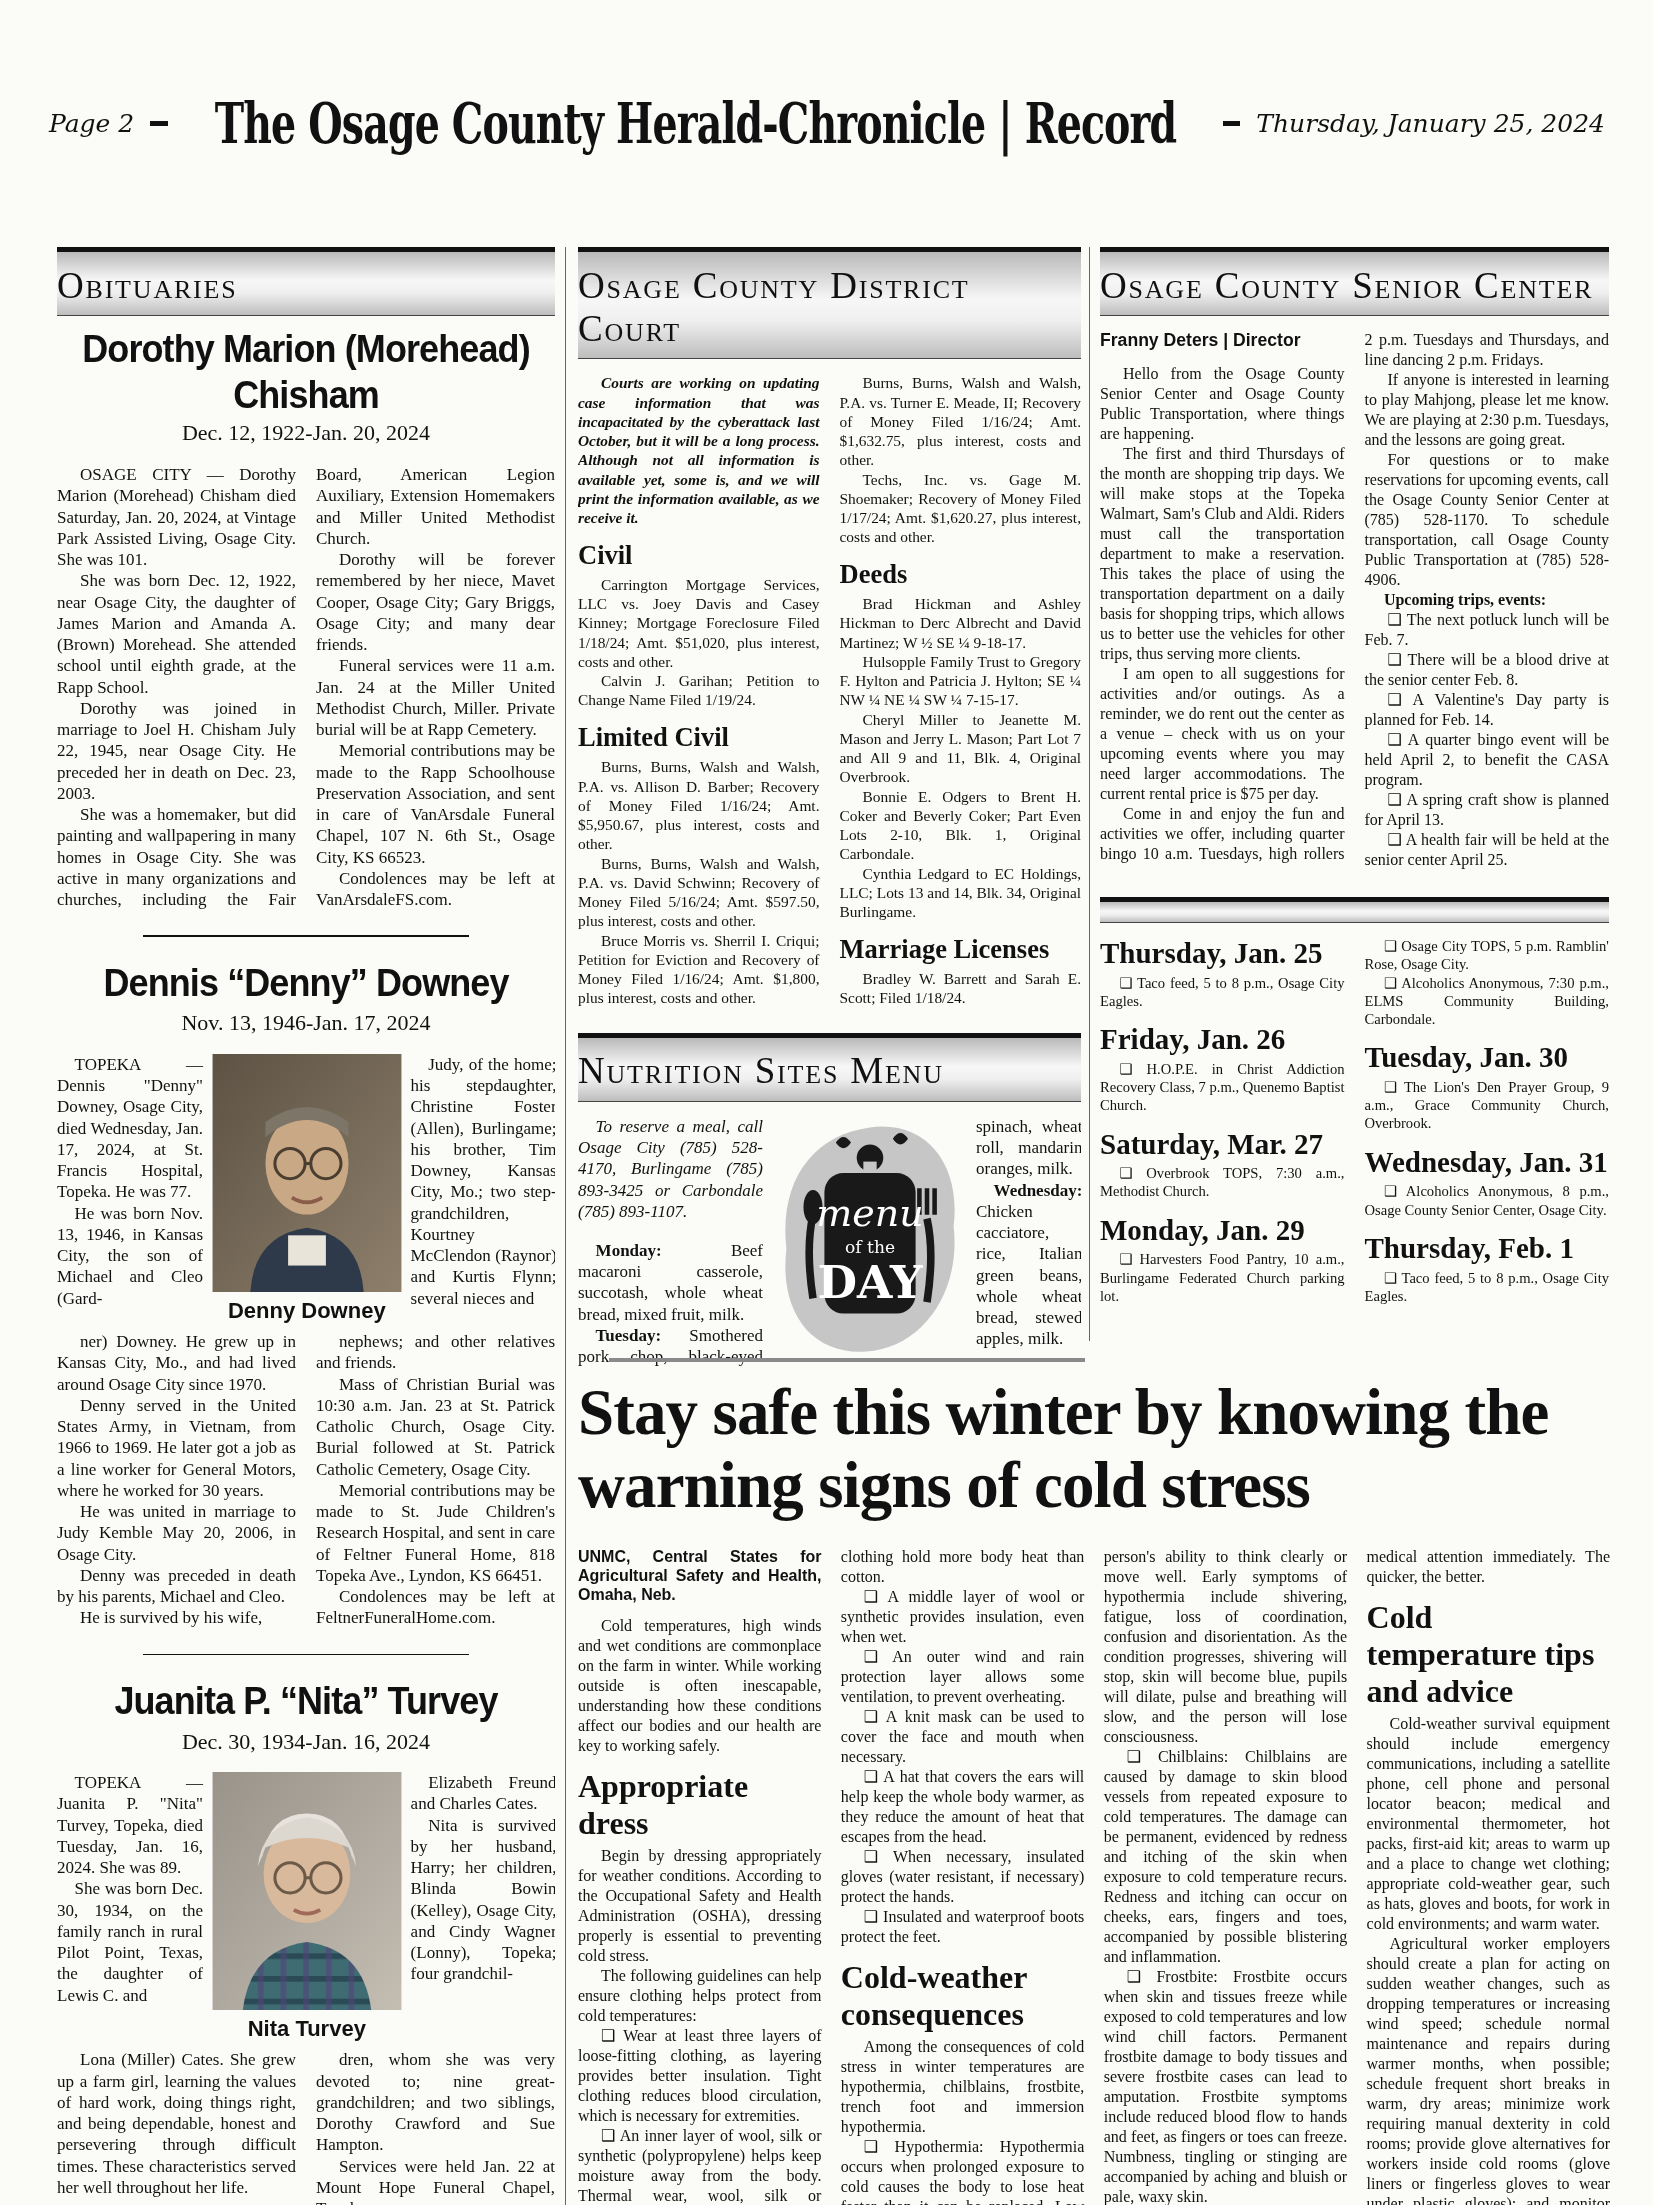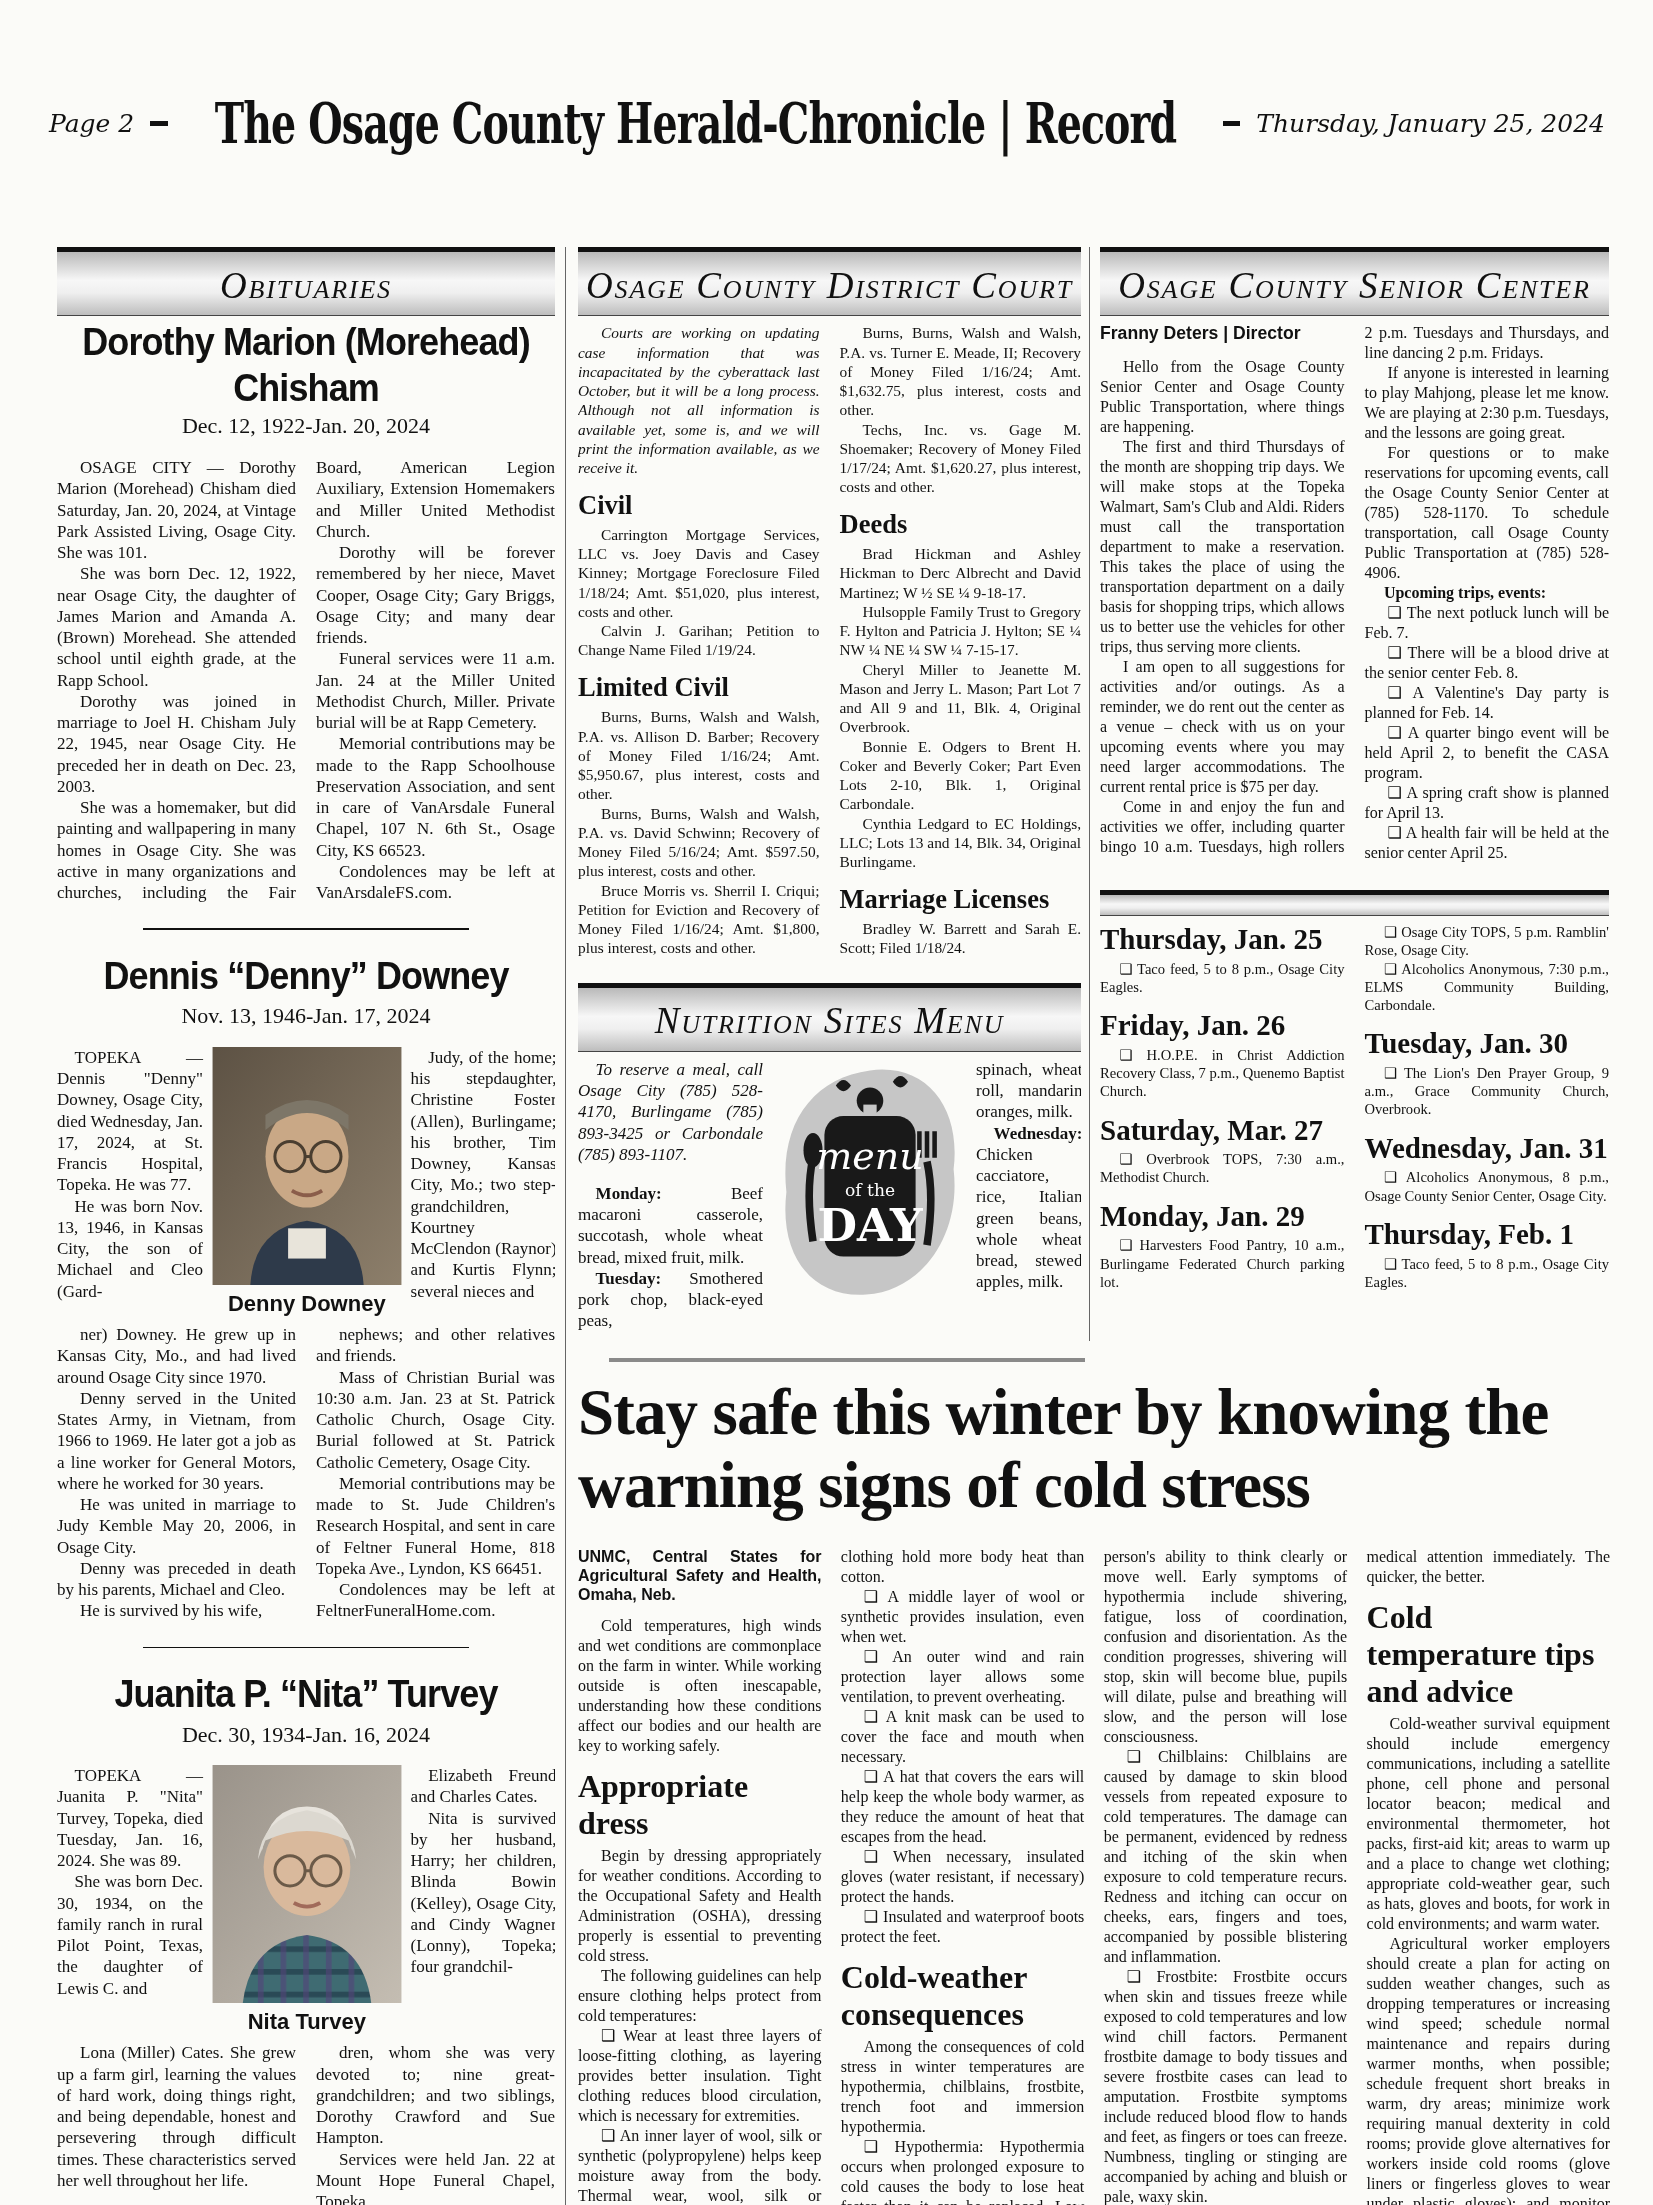--- a/index.html
+++ b/index.html
@@ -9,41 +9,41 @@
   
   .hdr{position:absolute;left:49px;right:49px;top:66px;height:115px;display:flex;align-items:center;gap:16px;}
   .hdr .rule{flex:1;height:4.4px;background:#111;}
   .hdr-label,.hdr-date{font-style:italic;font-size:25px;white-space:nowrap;font-family:"DejaVu Serif",serif;}
   .masthead{font-family:"DejaVu Serif",serif;font-weight:bold;font-size:42px;white-space:nowrap;
             transform:scaleY(1.35) scaleX(.94);letter-spacing:-0.9px;}
 
   
   .sechead{border-top:5.3px solid #111;border-bottom:1.3px solid #444;
            background:linear-gradient(180deg,#b9b9b9,#f7f7f7 45%,#efefef 65%,#bdbdbd);
-           text-align:center;font-variant:small-caps;font-size:37px;letter-spacing:1.8px;
-           padding:11.5px 0 8.8px 0;margin-bottom:7px;font-family:"Liberation Serif",serif;font-style:italic;}
+           text-align:left;font-variant:small-caps;font-size:37px;letter-spacing:1.8px;
+           padding:11.5px 0 8.8px 0;margin-bottom:14px;font-family:"Liberation Serif",serif;}
 
   
   .col-left {position:absolute;left:57px; top:247px;width:498px;height:2682px;overflow:hidden;}
   .col-mid  {position:absolute;left:578px;top:247px;width:503px;height:1120px;overflow:hidden;}
   .col-right{position:absolute;left:1100px;top:247px;width:509px;height:1129px;overflow:hidden;}
   .vrule{position:absolute;width:1.3px;background:#666;}
   #vrule1{left:565px;top:247px;height:2148px;}
   #vrule2{left:1089px;top:247px;height:1094px;}
 
   
   .copy p{margin:0;text-indent:23px;text-align:justify;line-height:1.25;}
   .flow2{columns:2;column-gap:20px;}
   .flow4{columns:4;column-gap:19.4px;}
   .obit-body{font-size:17px;}
   .court-body{font-size:15.4px;}
   .senior-body{font-size:16px;}
   .cal-body{font-size:14.6px;}
   .art-body{font-size:16px;}
-  .intro p{font-style:italic;}
+  .intro p{font-style:italic;font-weight:bold;}
   h3.runhead{font-size:26.5px;margin:12.3px 0 4.4px 0;font-weight:bold;break-after:avoid;}
   .byline{font-family:"Liberation Sans",sans-serif;font-weight:bold;font-size:17.6px;text-align:center;
           text-indent:0 !important;margin:0 0 11.5px 0 !important;}
 
   
   .obit-name{font-family:"Liberation Sans",sans-serif;font-weight:bold;font-size:36px;text-align:center;
              letter-spacing:-0.9px;transform:scaleY(1.08);margin:4.4px 0 6.2px 0;}
   .obit-dates{font-size:22px;text-align:center;margin-bottom:17.6px;}
   .obit-div{width:326px;height:1.8px;background:#111;margin:25px auto;}
   .obit-3col{display:grid;grid-template-columns:146px 190px 146px;gap:8.8px;margin-bottom:7px;}

